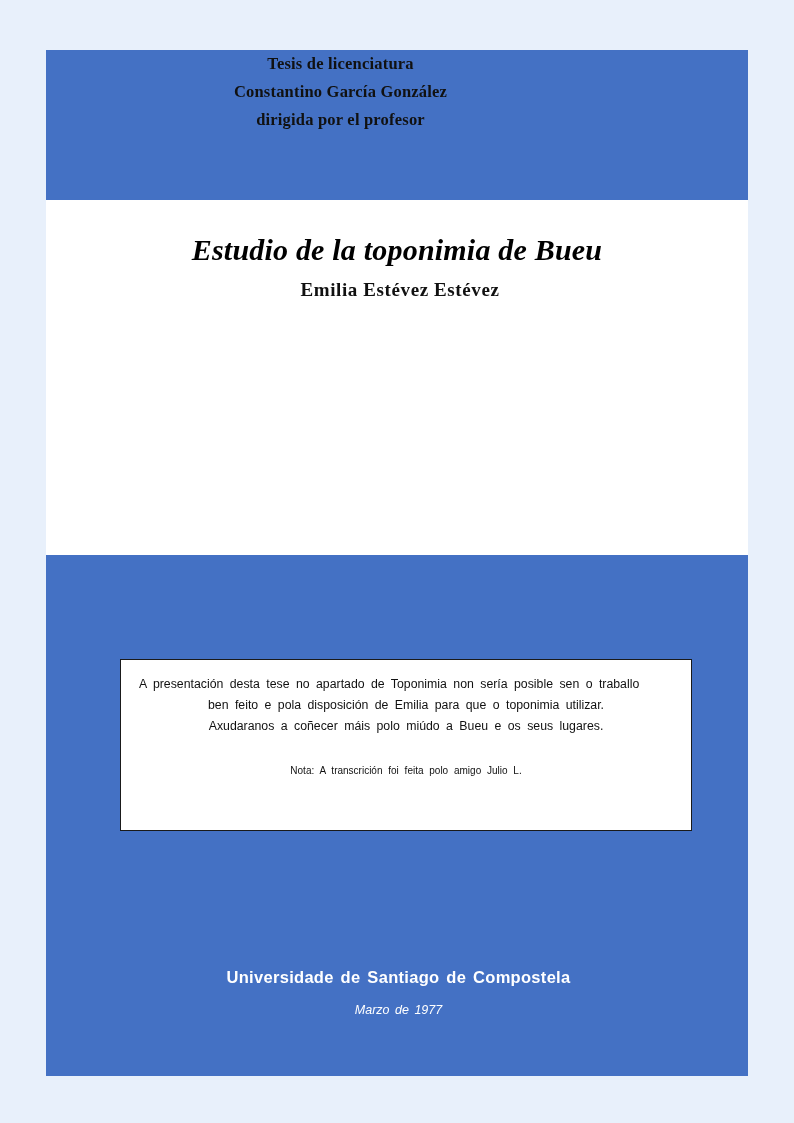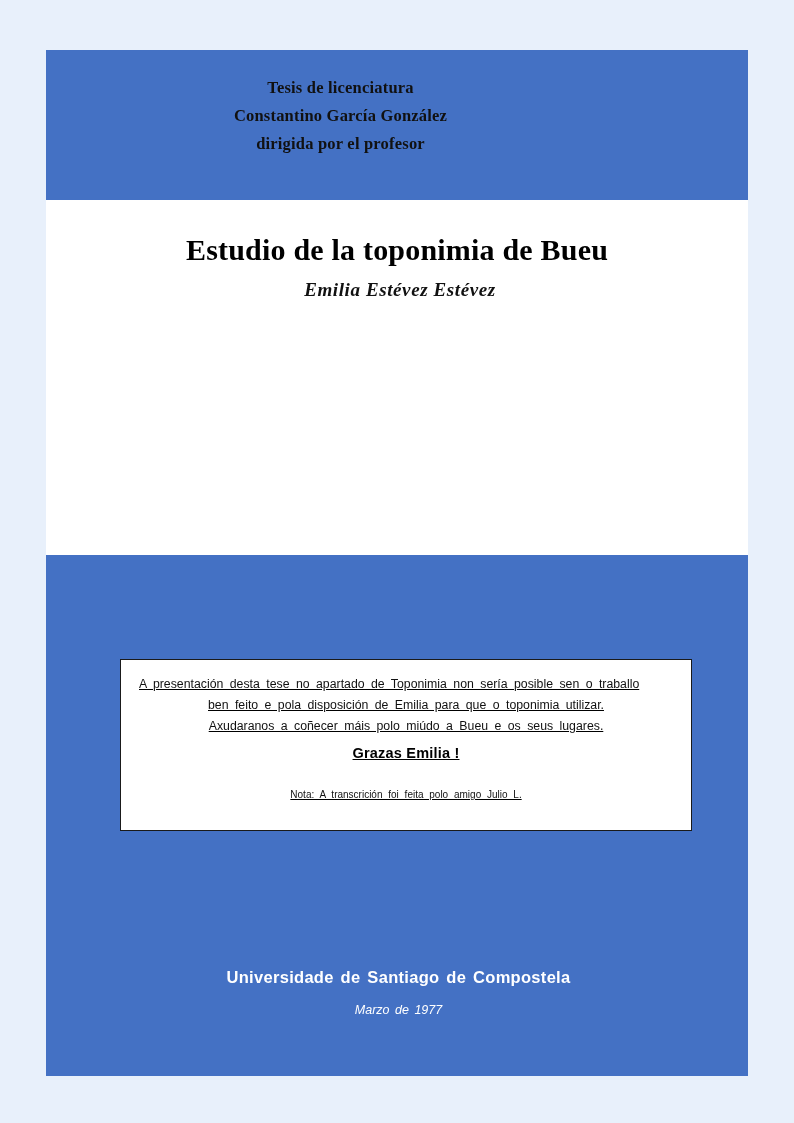--- a/index.html
+++ b/index.html
@@ -32,21 +32,20 @@
   }
 
   
   .top-band {
     position: absolute;
     left: 0;
     top: 0;
     width: 589px;
     height: 150px;
     box-sizing: border-box;
-    padding-top: 24px;
     text-align: center;
     color: #1b1b1b;
   }
   .top-band .line {
     font-family: "Liberation Serif", serif;
     font-weight: bold;
     font-size: 16.5px;
     line-height: 28px;
     letter-spacing: 0.2px;
     color: #111111;
@@ -67,44 +66,43 @@
     top: 183px;
     width: 702px;
     text-align: center;
   }
   .main-title {
     font-family: "Liberation Serif", serif;
     font-weight: bold;
     font-size: 30px;
     color: #000000;
     letter-spacing: 0.2px;
+    font-style: italic;
   }
   .author {
     margin-top: 12px;
     font-family: "Liberation Serif", serif;
-    font-style: italic;
     font-weight: bold;
     font-size: 19px;
     color: #111111;
     letter-spacing: 0.6px;
     padding-left: 6px;
   }
 
   
   .note-box {
     position: absolute;
     left: 74px;
     top: 609px;
     width: 572px;
     height: 172px;
     background: #ffffff;
     border: 1px solid #1a1a1a;
     box-sizing: border-box;
     padding: 14px 16px 0 16px;
-    text-decoration: underline;
   }
   .note-line {
     text-align: center;
     font-size: 12.3px;
     line-height: 21px;
     color: #111111;
     word-spacing: 3px;
   }
   .note-line.first {
     text-align: left;
@@ -165,21 +163,20 @@
 
     <div class="title-wrap">
       <div class="main-title">Estudio de la toponimia de Bueu</div>
       <div class="author">Emilia Estévez Estévez</div>
     </div>
 
     <div class="note-box">
       <div class="note-line first">A presentación  desta tese  no apartado de Toponimia  non sería  posible sen o traballo</div>
       <div class="note-line">ben  feito  e pola  disposición  de Emilia  para  que o toponimia   utilizar.</div>
       <div class="note-line">Axudaranos  a  coñecer  máis polo  miúdo a Bueu  e os seus  lugares.</div>
-      <div class="note-thanks">Grazas Emilia !</div>
       <div class="note-foot">Nota: A transcrición  foi feita  polo amigo Julio  L.</div>
     </div>
 
     <div class="footer">
       <div class="university">Universidade  de Santiago de Compostela</div>
       <div class="date">Marzo  de 1977</div>
     </div>
 
   </div>
 </div>

